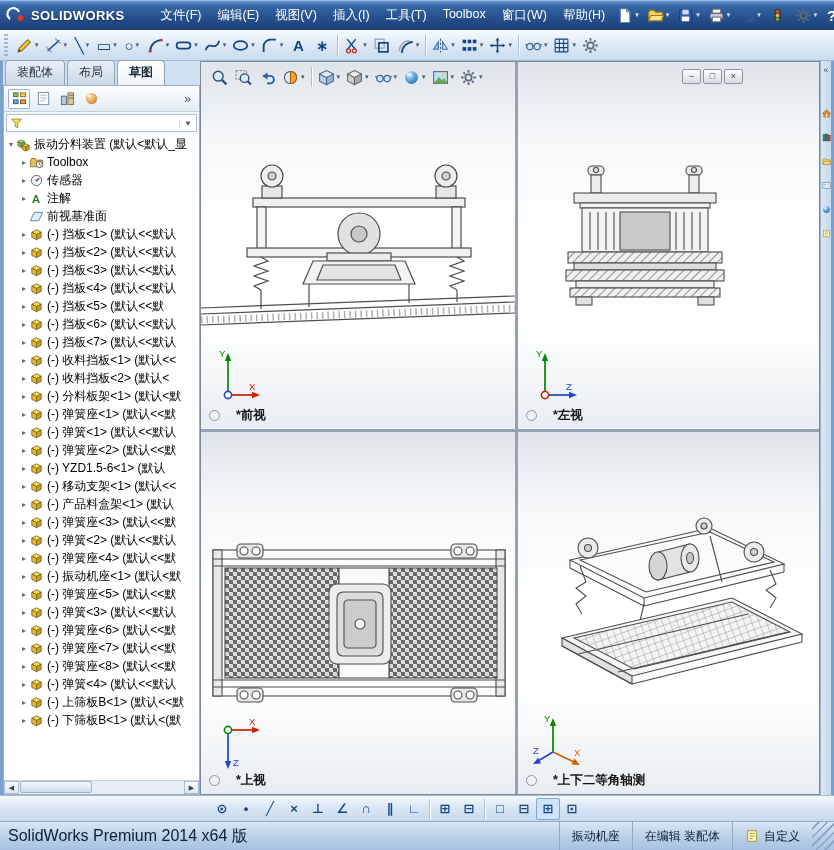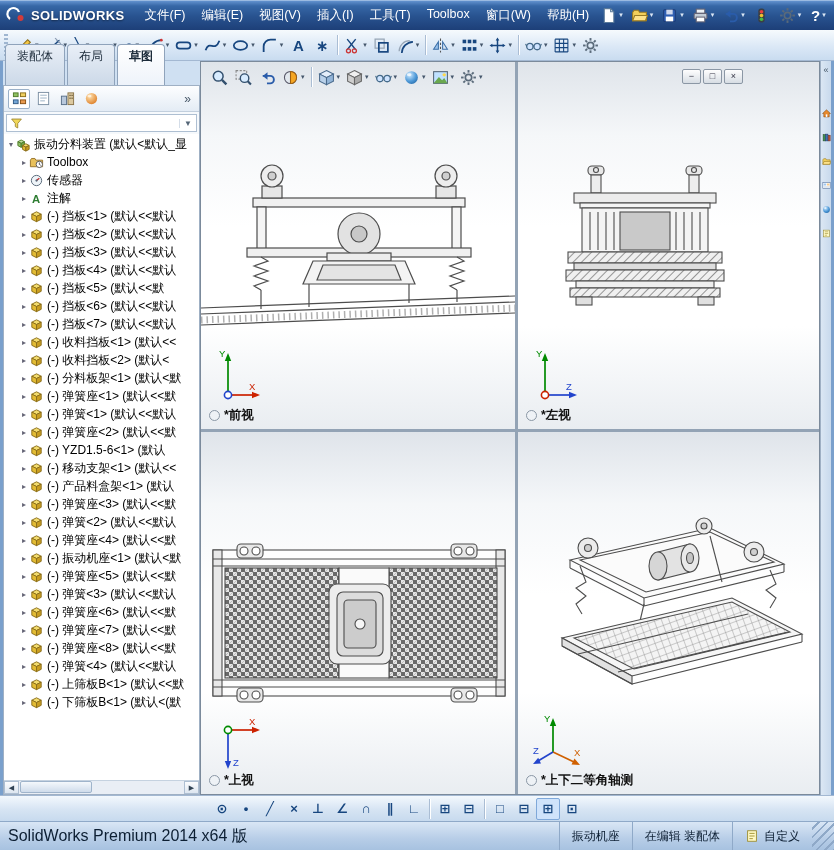--- a/index.html
+++ b/index.html
@@ -3,21 +3,21 @@
 <meta charset="utf-8">
 <style>
   *{margin:0;padding:0;box-sizing:border-box;}
   html,body{width:834px;height:850px;}
   body{font-family:"Liberation Sans","DejaVu Sans",sans-serif;font-size:12px;background:#c6d8ee;overflow:hidden;}
   .window{position:relative;width:834px;height:850px;background:#cfe0f2;overflow:hidden;}
 
   
   .titlebar{position:absolute;left:0;top:0;width:834px;height:30px;display:flex;align-items:center;padding:0 6px;
     background:linear-gradient(180deg,#6a9ad6 0%,#3667a6 20%,#28528f 55%,#1d3f78 100%);box-shadow:inset 0 1px 0 rgba(255,255,255,.35);}
-  .logo{display:flex;align-items:center;gap:5px;color:#fff;margin-right:12px;}
+  .logo{display:flex;align-items:center;gap:5px;color:#fff;margin-right:28px;}
   .logo-text{font-weight:bold;font-size:13px;letter-spacing:.4px;text-shadow:0 1px 2px rgba(0,0,0,.45);}
   .menubar{display:flex;}
   .menu-item{color:#fff;font-size:12.5px;padding:4px 8px;border-radius:2px;white-space:nowrap;}
   .quick-icons{margin-left:auto;display:flex;align-items:center;gap:2px;}
   .quick-icons .tb-btn{height:22px;}
   .quick-icons .caret{color:#dbe7f5;}
 
   
   .tb-btn{display:inline-flex;align-items:center;justify-content:center;height:26px;min-width:24px;padding:0 2px;border:1px solid transparent;border-radius:2px;}
   .icn{width:17px;height:17px;}
@@ -25,21 +25,21 @@
   .caret{font-size:7px;color:#44566b;margin-left:2px;}
   .tb-btn.active{background:#cfe3fb;border-color:#7fa8d9;}
   .tb-sep{width:1px;height:20px;background:#aabdd4;margin:0 3px;box-shadow:1px 0 0 #fff;display:inline-block;}
 
   .toolbar-main{position:absolute;left:0;top:30px;width:834px;height:31px;display:flex;align-items:center;padding:0 4px;
     background:linear-gradient(180deg,#f6fafd,#dbe8f6 55%,#c9dcf0);border-bottom:1px solid #a3b8d2;}
   .grip{width:4px;height:22px;margin-right:5px;background:repeating-linear-gradient(180deg,#9fb6d0 0 2px,transparent 2px 4px);}
 
   
   .cm-tabs{position:absolute;left:3px;top:61px;width:200px;height:24px;display:flex;align-items:flex-end;padding-left:2px;gap:2px;}
-  .cm-tab{padding:3px 11px 20px;font-size:12px;color:#1c2b3a;background:linear-gradient(180deg,#e9eff7,#ccd9e8);
+  .cm-tab{padding:3px 11px 4px;font-size:12px;color:#1c2b3a;background:linear-gradient(180deg,#e9eff7,#ccd9e8);
     border:1px solid #8fa3bb;border-bottom:none;border-radius:4px 4px 0 0;white-space:nowrap;}
   .cm-tab.active{background:linear-gradient(180deg,#ffffff,#eef3fa);font-weight:bold;}
 
   
   .frame-left{position:absolute;left:0;top:61px;width:3px;height:734px;background:#7aa0cc;}
   .frame-right{position:absolute;left:831px;top:61px;width:3px;height:734px;background:#7aa0cc;}
 
   
   .left-panel{position:absolute;left:3px;top:85px;width:197px;height:710px;background:#f6f9fc;border:1px solid #9fb0c4;display:flex;flex-direction:column;}
   .fm-header{height:26px;display:flex;align-items:center;gap:2px;padding:2px 4px;background:linear-gradient(180deg,#fdfeff,#e4ecf5);border-bottom:1px solid #c2cfdd;}
@@ -67,21 +67,21 @@
   .viewport{position:absolute;left:200px;top:61px;width:620px;height:734px;border:1px solid #7b8a9b;background:#fff;}
   .pane{position:absolute;overflow:hidden;background:linear-gradient(180deg,#dfe4ea 0%,#f5f7f9 20%,#ffffff 45%,#ffffff 72%,#e9edf1 100%);}
   .pane-tl{left:0;top:0;width:314px;height:367px;}
   .pane-tr{left:317px;top:0;width:301px;height:367px;}
   .pane-bl{left:0;top:370px;width:314px;height:362px;}
   .pane-br{left:317px;top:370px;width:301px;height:362px;}
   .vsplit{position:absolute;left:314px;top:0;width:3px;height:732px;background:#93a3b5;}
   .hsplit{position:absolute;left:0;top:367px;width:618px;height:3px;background:#93a3b5;}
   .drawing{position:absolute;left:0;top:0;width:100%;height:100%;}
   .triad{position:absolute;left:14px;bottom:24px;}
-  .pane-label{position:absolute;left:8px;bottom:5px;display:flex;align-items:center;gap:4px;}
+  .pane-label{position:absolute;left:8px;bottom:5px;display:flex;align-items:center;gap:16px;}
   .pane-badge{width:11px;height:11px;border:1.5px solid #8a97a5;border-radius:50%;background:#eef2f6;flex:none;}
   .pane-label-text{font-size:12.5px;font-weight:bold;color:#111;}
   .headsup{position:absolute;left:6px;top:3px;display:flex;align-items:center;z-index:6;}
   .headsup .tb-btn{height:24px;}
   .doc-buttons{position:absolute;right:76px;top:7px;display:flex;gap:2px;z-index:6;}
   .doc-buttons .tb-btn{width:19px;height:15px;min-width:19px;padding:0;background:linear-gradient(180deg,#fefefe,#d7dde4);border:1px solid #8b97a5;}
   .doc-buttons .glyph{font-size:9px;color:#334;font-weight:normal;}
 
   
   .taskpane{position:absolute;left:820px;top:61px;width:11px;height:734px;background:linear-gradient(90deg,#dbe7f4,#c8d9ec);border-left:1px solid #9fb0c4;display:flex;flex-direction:column;align-items:center;}
@@ -660,20 +660,27 @@
               <use href="#sym-sensor" xlink:href="#sym-sensor"></use>
             </svg>
             <span class="tlabel">传感器</span>
           </div>
           <div class="tree-row">
             <span class="expand">▸</span>
             <svg class="ticon icn" viewBox="0 0 16 16">
               <use href="#sym-annotation" xlink:href="#sym-annotation"></use>
             </svg>
             <span class="tlabel">注解</span>
+          </div>
+          <div class="tree-row">
+            <span class="expand"></span>
+            <svg class="ticon icn" viewBox="0 0 16 16">
+              <use href="#sym-plane" xlink:href="#sym-plane"></use>
+            </svg>
+            <span class="tlabel">前视基准面</span>
           </div>
           <div class="tree-row">
             <span class="expand">▸</span>
             <svg class="ticon icn" viewBox="0 0 16 16">
               <use href="#sym-part" xlink:href="#sym-part"></use>
             </svg>
             <span class="tlabel">(-) 挡板&lt;1&gt; (默认&lt;&lt;默认</span>
           </div>
           <div class="tree-row">
             <span class="expand">▸</span>

